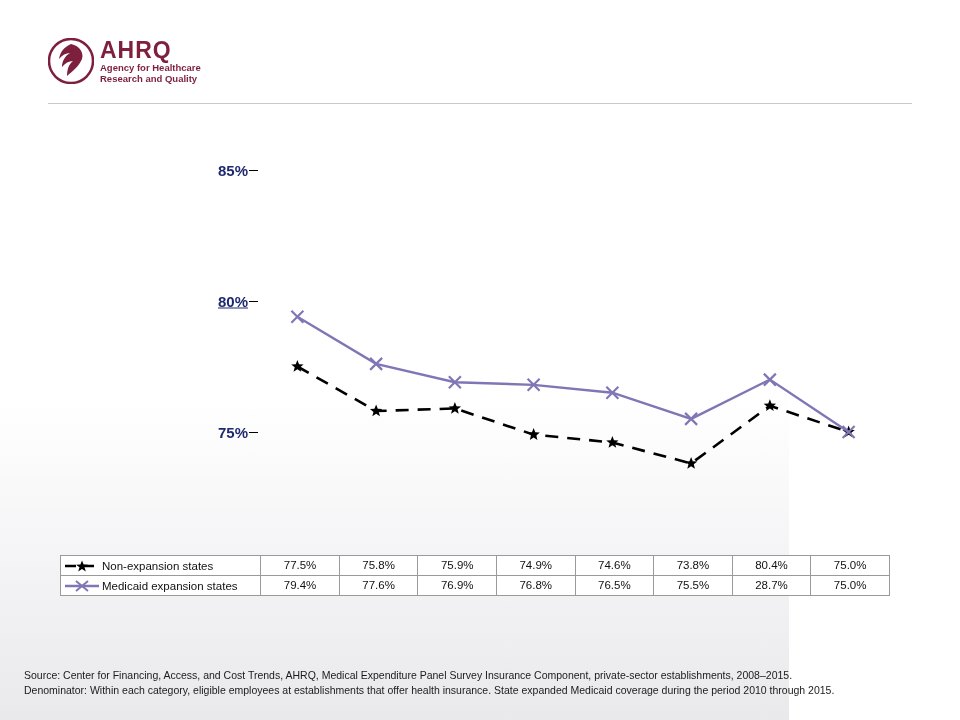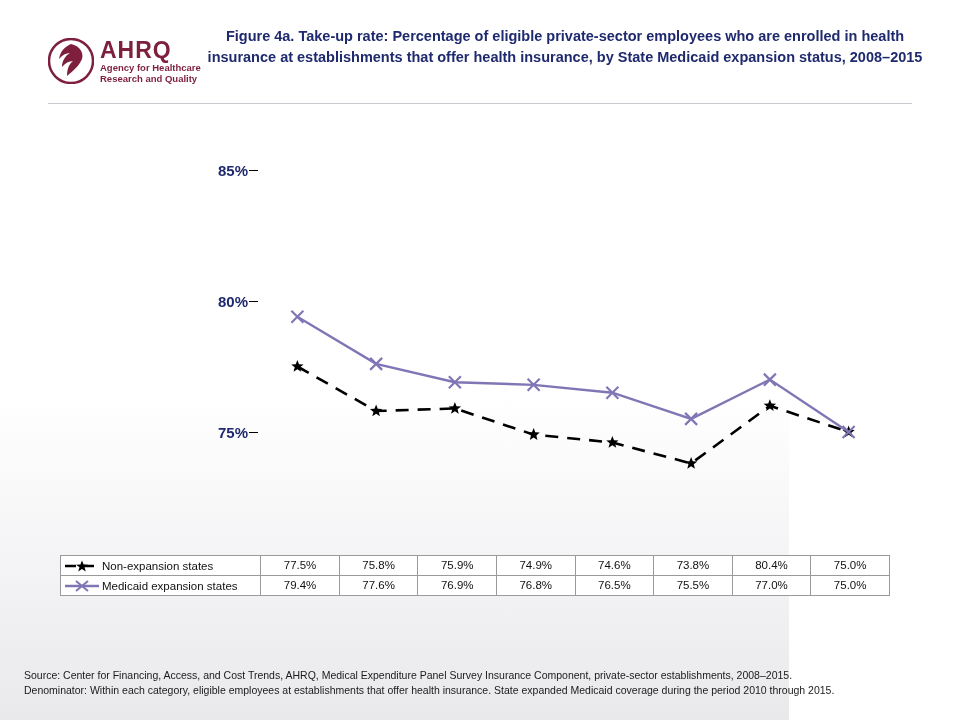--- a/index.html
+++ b/index.html
@@ -190,21 +190,20 @@
       <svg class="logo-mark" viewBox="0 0 46 46">
         <circle cx="23" cy="23" r="22" fill="#ffffff" stroke="#7d1f3d" stroke-width="2.5"></circle>
         <path d="M23 6 C16 9 12 14 11 21 C14 17 18 15 22 15 C17 18 14 23 14 29 C17 25 21 23 25 23 C21 26 19 31 19 38 C25 33 31 28 34 21 C36 15 32 8 23 6 Z" fill="#7d1f3d"></path>
       </svg>
       <div class="logo-text">
         <div class="logo-ahrq">AHRQ</div>
         <div class="logo-sub">Agency for Healthcare</div>
         <div class="logo-sub">Research and Quality</div>
       </div>
     </div>
-    <div class="title">Figure 4a. Take-up rate: Percentage of eligible private-sector employees who are enrolled in health insurance at establishments that offer health insurance, by State Medicaid expansion status, 2008–2015</div>
     <div class="header-rule"></div>
   </div>
 
   <div class="chart-wrap">
     <div class="plot" id="plot">
       <svg class="series" id="series-svg" width="630" height="393">
           <polyline points="39.375,196.5 118.125,241.04000000000008 196.875,238.41999999999985 275.625,264.6199999999999 354.375,272.48000000000013 433.125,293.44000000000005 511.875,235.79999999999998 590.625,262" fill="none" stroke="#000000" stroke-width="2.6" stroke-dasharray="13,9"></polyline>
           <g>
             <path d="M39.375 190 L41.02079870641892 194.23475241575014 L45.5568673559185 194.49138953656285 L42.03795824562643 197.36524758424986 L43.19560413990108 201.75861046343715 L39.375 199.3 L35.55439586009893 201.75861046343715 L36.71204175437357 197.36524758424986 L33.1931326440815 194.49138953656285 L37.72920129358108 194.23475241575014 Z" fill="#000000"></path>
           </g>
@@ -260,21 +259,21 @@
           </g>
           <g>
             <path d="M584.625 256 L596.625 268" stroke="#8076b5" stroke-width="2.2"></path>
             <path d="M596.625 256 L584.625 268" stroke="#8076b5" stroke-width="2.2"></path>
           </g>
         </svg>
     <div class="y-label" style="top: 393px;">70%</div>
         <div class="tick" style="top: 393px;"></div>
         <div class="y-label" style="top: 262px;">75%</div>
         <div class="tick" style="top: 262px;"></div>
-        <div class="y-label" style="top: 131px;">80%</div>
+        <div class="y-label" style="top: 131px; text-decoration: underline;">80%</div>
         <div class="tick" style="top: 131px;"></div>
         <div class="y-label" style="top: 0px;">85%</div>
         <div class="tick" style="top: 0px;"></div>
         <div class="axis-line" style="top: 393px;"></div>
       </div>
   </div>
 
   <table class="data-table">
     <tbody id="table-body">
         <tr>
@@ -295,21 +294,21 @@
           <td class="row-name"><span class="legend-swatch"><svg width="34" height="12" viewBox="0 0 34 12">
                 <line x1="0" y1="6" x2="34" y2="6" stroke="#8076b5" stroke-width="2.4"></line>
                 <path d="M11 1 L23 11 M23 1 L11 11" stroke="#8076b5" stroke-width="2"></path>
               </svg></span><span class="legend-label">Medicaid expansion states</span></td>
           <td class="val-cell">79.4%</td>
           <td class="val-cell">77.6%</td>
           <td class="val-cell">76.9%</td>
           <td class="val-cell">76.8%</td>
           <td class="val-cell">76.5%</td>
           <td class="val-cell">75.5%</td>
-          <td class="val-cell">77.0%</td>
+          <td class="val-cell">28.7%</td>
           <td class="val-cell">75.0%</td>
         </tr>
       </tbody>
   </table>
 
   <div class="footnote">
     <div>Source: Center for Financing, Access, and Cost Trends, AHRQ, Medical Expenditure Panel Survey Insurance Component, private-sector establishments, 2008–2015.</div>
     <div>Denominator: Within each category, eligible employees at establishments that offer health insurance. State expanded Medicaid coverage during the period 2010 through 2015.</div>
   </div>
 

